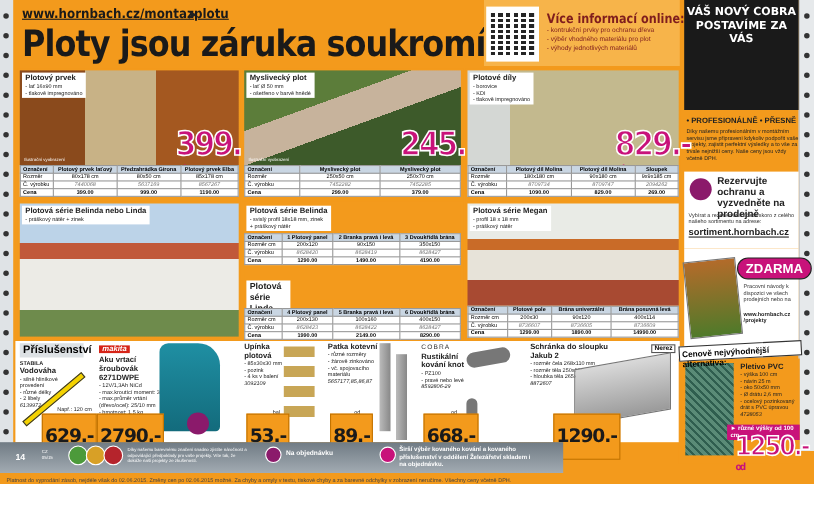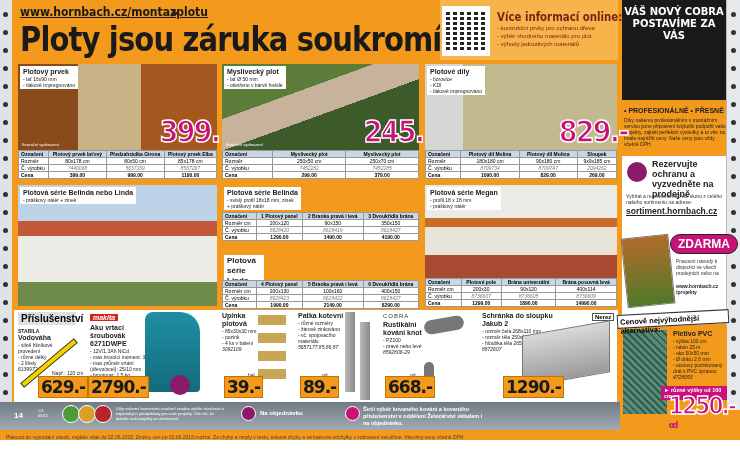--- a/index.html
+++ b/index.html
@@ -38,24 +38,24 @@
 .svcbox span{display:block;font-weight:bold;line-height:10px}
 .svcbox .s1{font-size:6px;color:#1a1a1a}
 .svcbox .s2{font-size:9px;color:#fff;-webkit-text-stroke:.3px #1a1a1a}
 .svcbox .s3{font-size:5px;color:#1a1a1a}
 .prof{position:absolute;left:624px;top:108px;width:102px;font-size:5px;color:#222;line-height:6px}
 .prof b{font-size:7px;display:block;margin-bottom:3px}
 .reserve{position:absolute;left:622px;top:156px;width:104px;height:70px;background:#fff}
 .zdarma{position:absolute;left:622px;top:226px;width:104px;height:90px;background:#fff}
 .cheapest{position:absolute;left:617px;top:312px;width:112px;height:14px;background:#fff;border:1px solid #333;font-size:7.5px;font-weight:bold;padding:2px;transform:rotate(-3deg)}
 .pvc{position:absolute;left:617px;top:326px;width:110px;height:95px;background:#f39a1c}
-.yprice{position:absolute;background:#f39a1c;color:#1a1a1a;font-family:"DejaVu Sans",sans-serif;font-weight:bold;font-size:17px;padding:0 2px;letter-spacing:-1px;border:1px solid #c27300}
+.yprice{position:absolute;background:#f39a1c;color:#1a1a1a;font-family:"DejaVu Sans",sans-serif;font-weight:bold;font-size:17px;padding:10px 2px;letter-spacing:-1px;border:1px solid #c27300}
 .small{position:absolute;font-size:5px;line-height:6px;color:#222}
 .small b{font-size:7px;display:block;line-height:8px}
-.bottombar{position:absolute;left:0;top:402px;width:620px;height:28px;background:linear-gradient(#707b84,#a2abb2)}
+.bottombar{position:absolute;left:0;top:402px;width:512px;height:28px;background:linear-gradient(#707b84,#a2abb2)}
 .disc{position:absolute;left:6px;top:434px;font-size:5px;color:#444}
 .badge{position:absolute;border-radius:50%}
 </style>
 </head>
 <body>
 
 <div class="page">
 
   <div class="spiral">
     <i style="top:12px"></i>
@@ -400,21 +400,21 @@
 
   <div class="small" style="left:222px;top:312px;width:48px">
     <b>Upínka plotová</b>
     <span>- 85x30x30 mm</span><br>
     <span>- pozink</span><br>
     <span>- 4 ks v balení</span><br>
     <i>3092109</i>
   </div>
   <div style="position:absolute;left:258px;top:315px;width:28px;height:70px;background:repeating-linear-gradient(#c8a656 0 10px,transparent 10px 18px)"></div>
   <div class="small" style="left:248px;top:372px">bal</div>
-  <div class="yprice" style="left:224px;top:376px">39.-</div>
+  <div class="yprice" style="left:224px;top:376px">53.-</div>
 
   <div class="small" style="left:298px;top:312px;width:48px">
     <b>Patka kotevní</b>
     <span>- různé rozměry</span><br>
     <span>- žárově zinkováno</span><br>
     <span>- vč. spojovacího materiálu</span><br>
     <i>5657177,85,86,87</i>
   </div>
   <div style="position:absolute;left:345px;top:312px;width:10px;height:80px;background:linear-gradient(90deg,#bbb,#888)"></div>
   <div style="position:absolute;left:360px;top:322px;width:10px;height:78px;background:linear-gradient(90deg,#bbb,#888)"></div>

